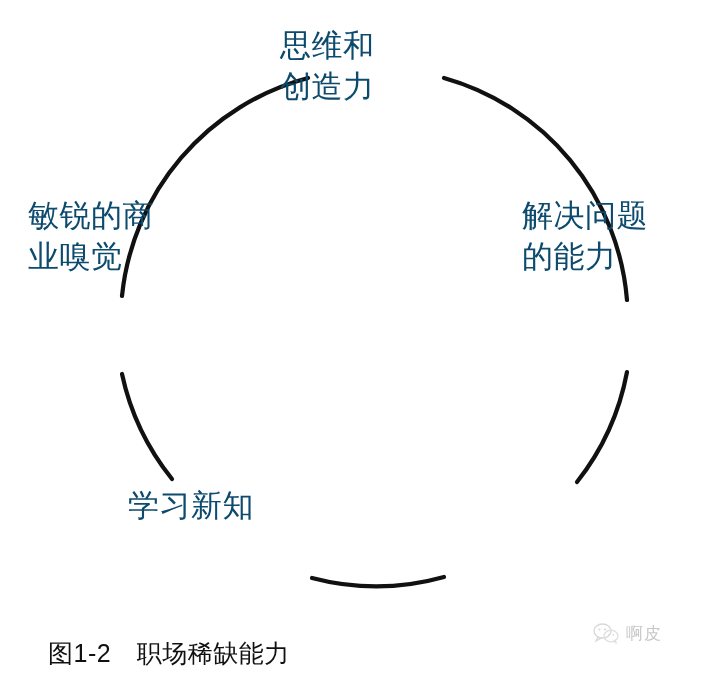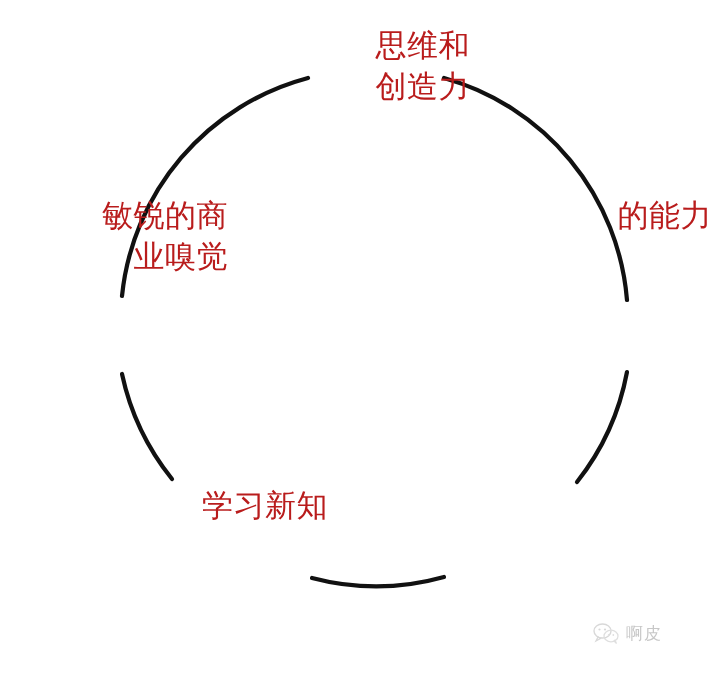--- a/index.html
+++ b/index.html
@@ -35,22 +35,22 @@
     left: 0;
     top: 0;
     width: 725px;
     height: 610px;
     display: block;
   }
 
   
   .node-label {
     position: absolute;
-    text-align: right;
-    color: #b91c1c;
+    text-align: left;
+    color: #0c4a6e;
     font-family: "Liberation Serif", "DejaVu Serif", serif;
     font-size: 31px;
     line-height: 1.32;
     letter-spacing: 0.5px;
     white-space: nowrap;
     font-weight: 400;
   }
   .node-label .line {
     display: block;
   }
@@ -135,35 +135,37 @@
         <path d="M 122,374 A 252,252 0 0 0 172,479"></path>
       </g>
     </svg>
 
     <div class="node-label" id="node-top">
       <span class="line">思维和</span>
       <span class="line">创造力</span>
     </div>
 
     <div class="node-label" id="node-right">
+      <span class="line">解决问题</span>
       <span class="line">的能力</span>
     </div>
 
 
     <div class="node-label" id="node-bottomleft">
       <span class="line">学习新知</span>
     </div>
 
     <div class="node-label" id="node-left">
       <span class="line">敏锐的商</span>
       <span class="line">业嗅觉</span>
     </div>
 
   </div>
 
+  <div id="caption">图1-2　职场稀缺能力</div>
 
   <div id="watermark">
     <div id="wm-top">
       <span id="wm-badge">
         <svg width="26" height="21" viewBox="0 0 26 21" xmlns="http://www.w3.org/2000/svg">
           <ellipse cx="9.5" cy="8" rx="8.5" ry="7" fill="none" stroke="#b9b9b9" stroke-width="1.4"></ellipse>
           <path d="M 5,14 L 3,18 L 7.5,15.5 Z" fill="none" stroke="#b9b9b9" stroke-width="1.3"></path>
           <circle cx="6.5" cy="6.5" r="1.1" fill="#b9b9b9"></circle>
           <circle cx="12" cy="6.5" r="1.1" fill="#b9b9b9"></circle>
           <ellipse cx="18" cy="13" rx="7" ry="5.8" fill="none" stroke="#c6c6c6" stroke-width="1.3"></ellipse>

